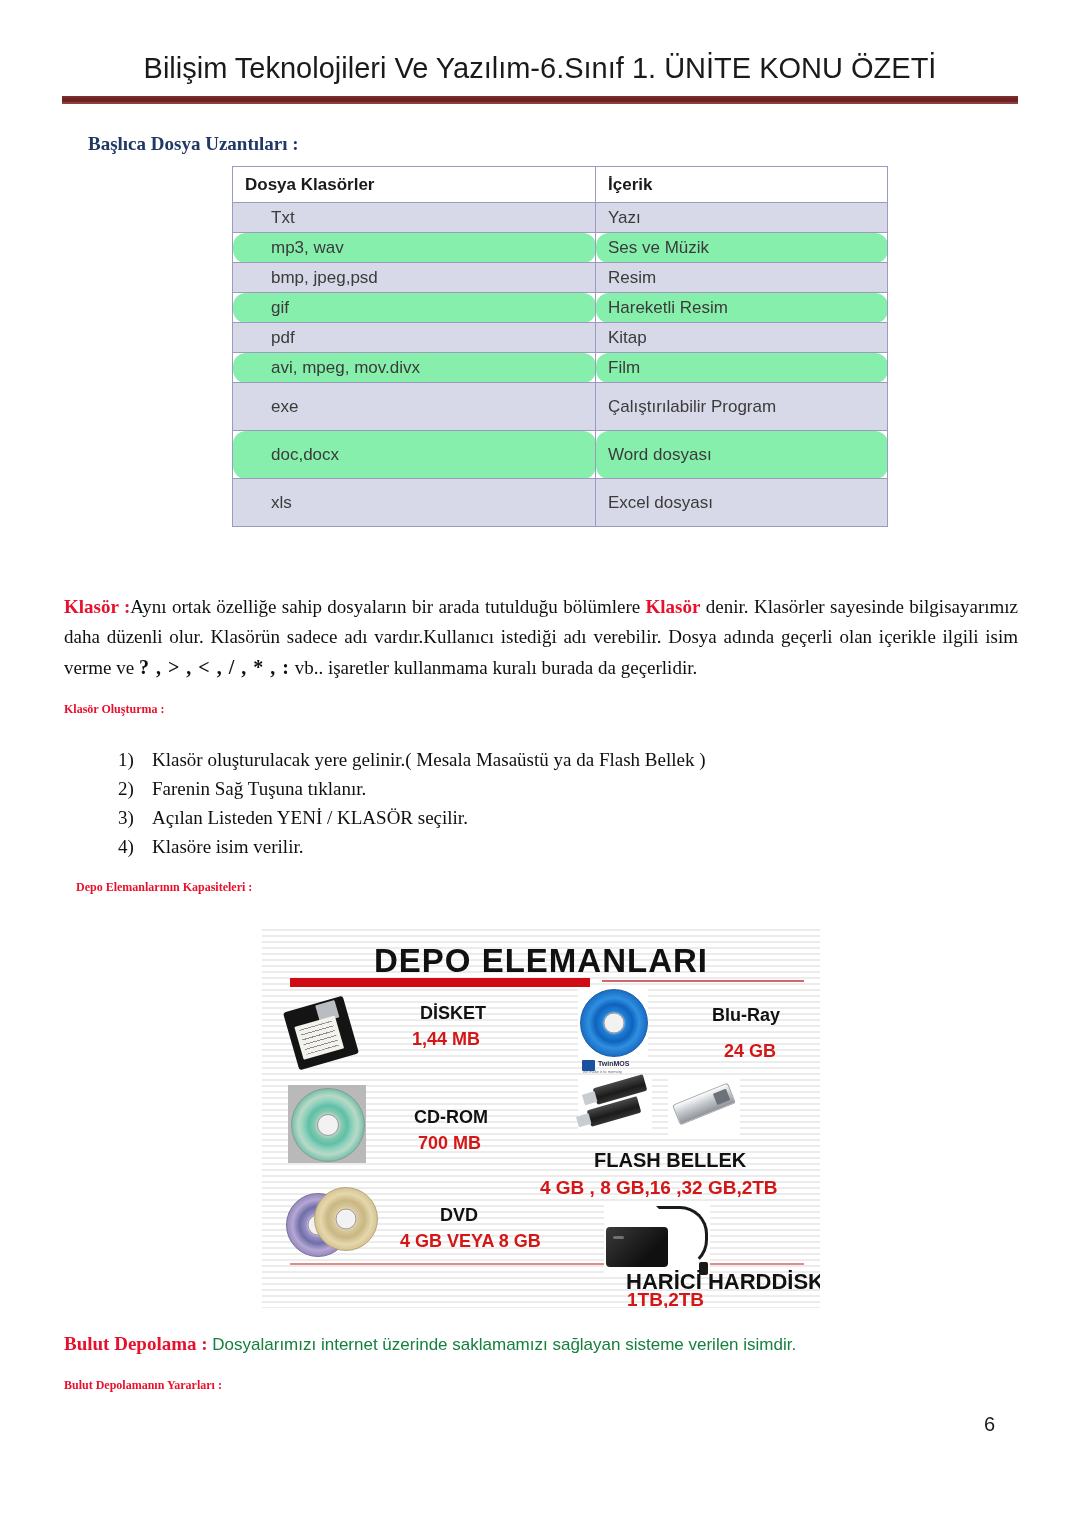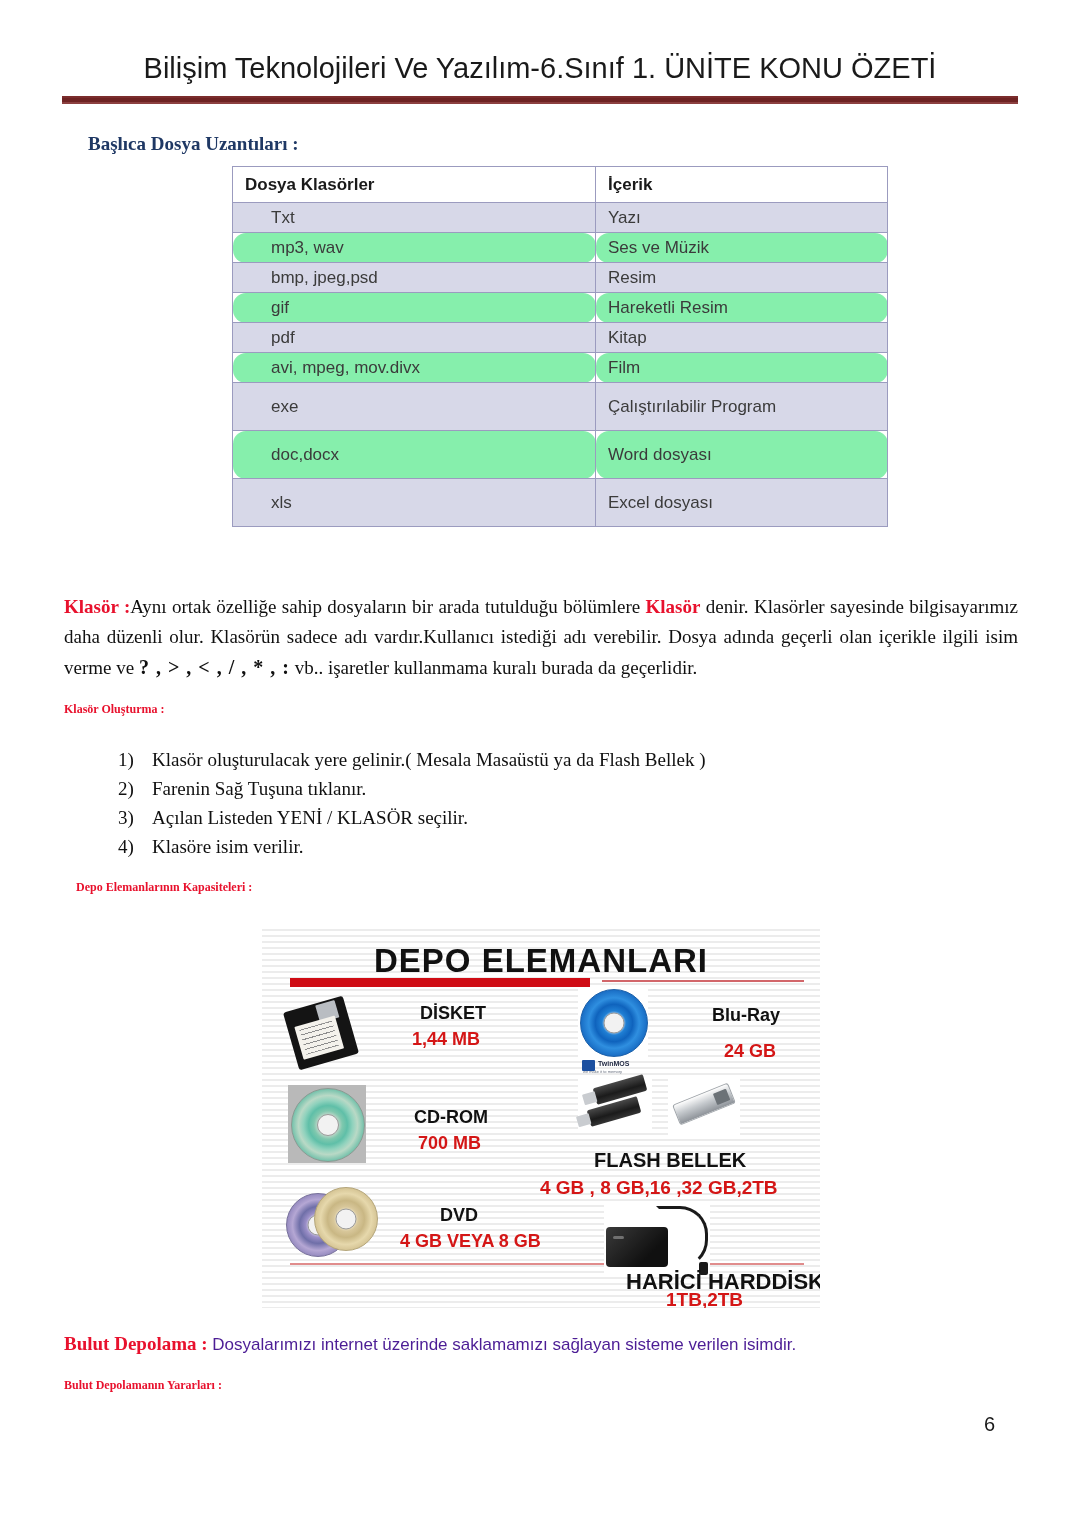--- a/index.html
+++ b/index.html
@@ -440,21 +440,21 @@
     white-space: nowrap;
   }
   .bottom-line .lbl {
     font-family: "Liberation Serif", serif;
     font-weight: bold;
     color: #e8112d;
   }
   .bottom-line .txt {
     font-family: "Liberation Sans", sans-serif;
     font-size: 17px;
-    color: #4c1d95;
+    color: #15803d;
   }
 
   .page-number {
     position: absolute;
     top: 1413px;
     left: 984px;
     font-family: "Liberation Sans", sans-serif;
     font-size: 20px;
     color: #1a1a1a;
   }
@@ -603,21 +603,21 @@
   </div>
   <div class="depo-label" style="left:332px; top:224px; font-size:20px;">FLASH BELLEK</div>
   <div class="depo-value" style="left:278px; top:252px; font-size:19px;">4 GB , 8 GB,16 ,32 GB,2TB</div>
 
   <div class="art hdd" style="left:342px; top:278px;">
     <div class="case"></div>
     <div class="cable"></div>
     <div class="plug"></div>
   </div>
   <div class="depo-label" style="left:326px; top:344px; font-size:22px;margin-left:38px;">HARİCİ HARDDİSK</div>
-  <div class="depo-value" style="left:404px; top:364px; font-size:19px;">1TB,2TB</div>
+  <div class="depo-value" style="left:365px; top:364px; font-size:19px;">1TB,2TB</div>
 </div>
 
 <div class="bottom-line" style="top:1333px; left:64px;">
   <span class="lbl">Bulut Depolama :</span><span class="txt"> Dosyalarımızı internet üzerinde saklamamızı sağlayan sisteme verilen isimdir.</span>
 </div>
 
 <div class="heading-red" style="top:1378px; left:64px;">Bulut Depolamanın Yararları :</div>
 
 <div class="page-number">6</div>
 

